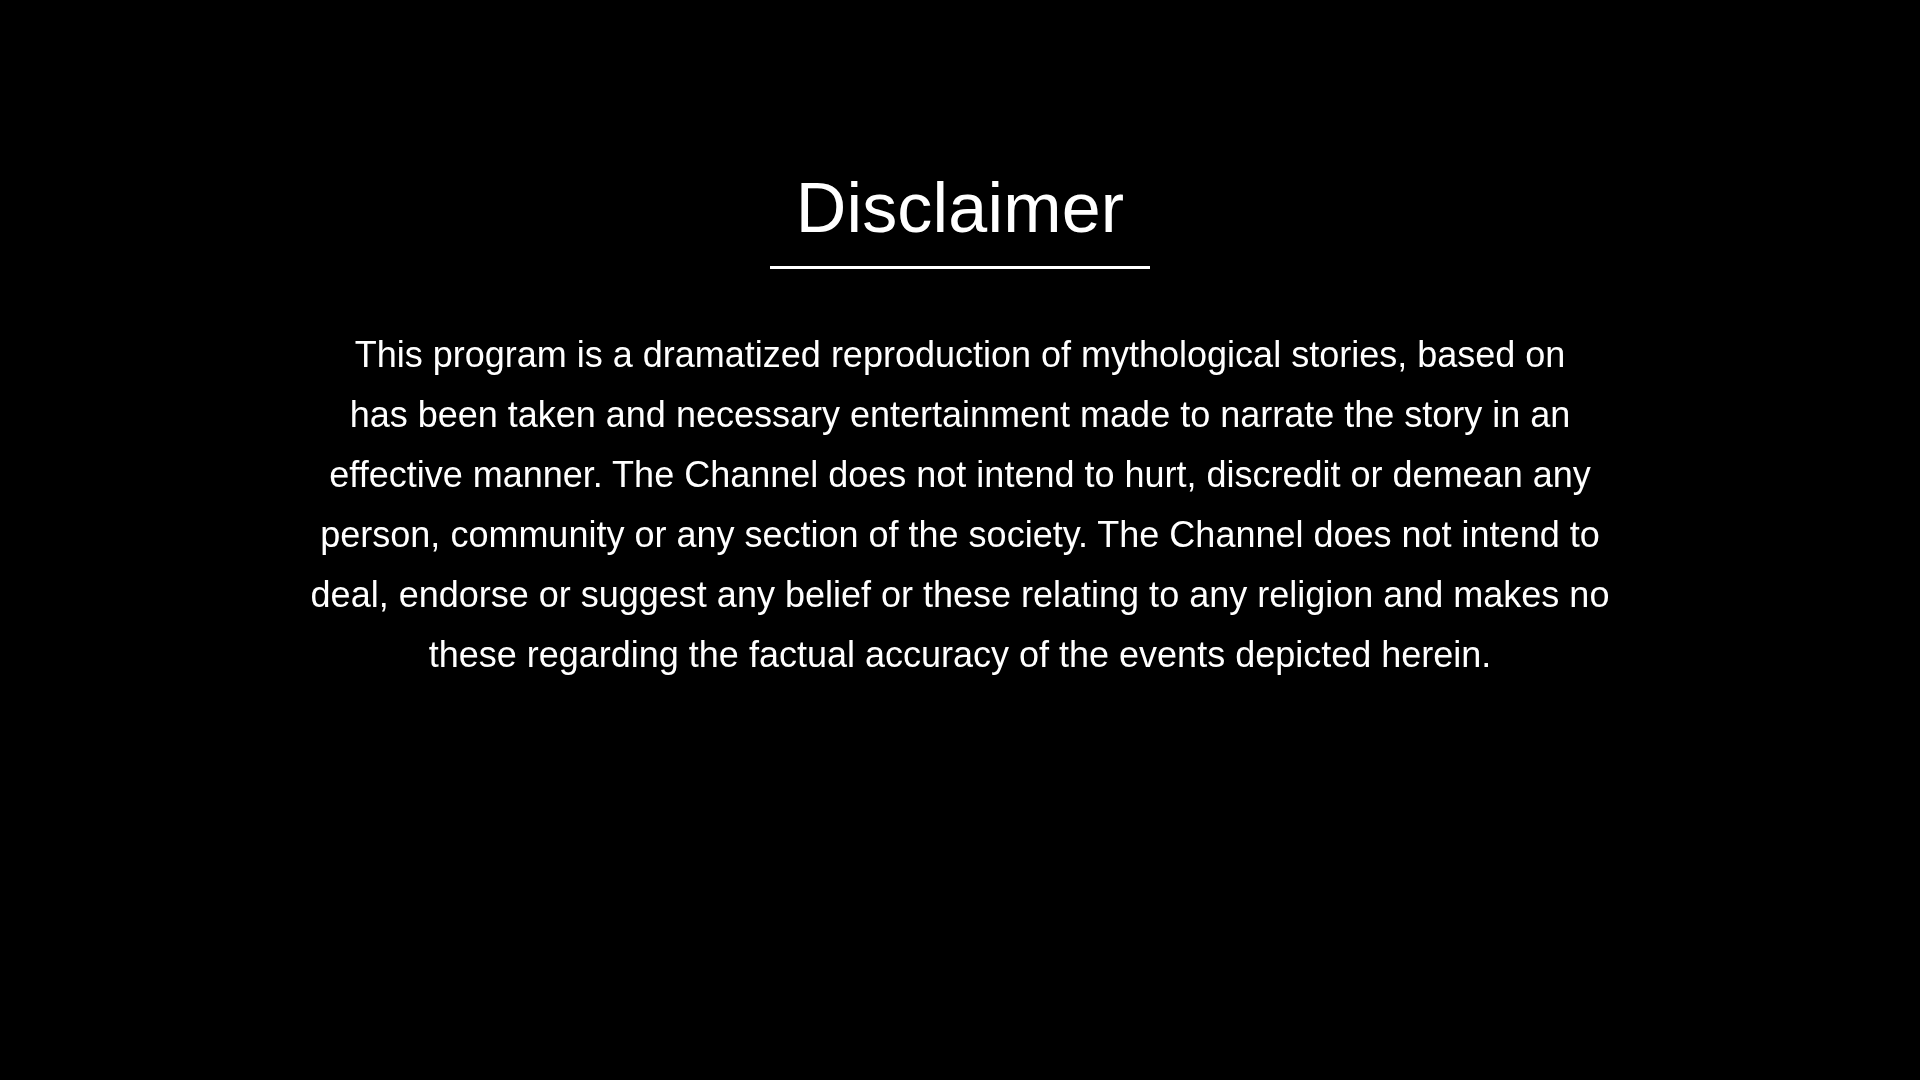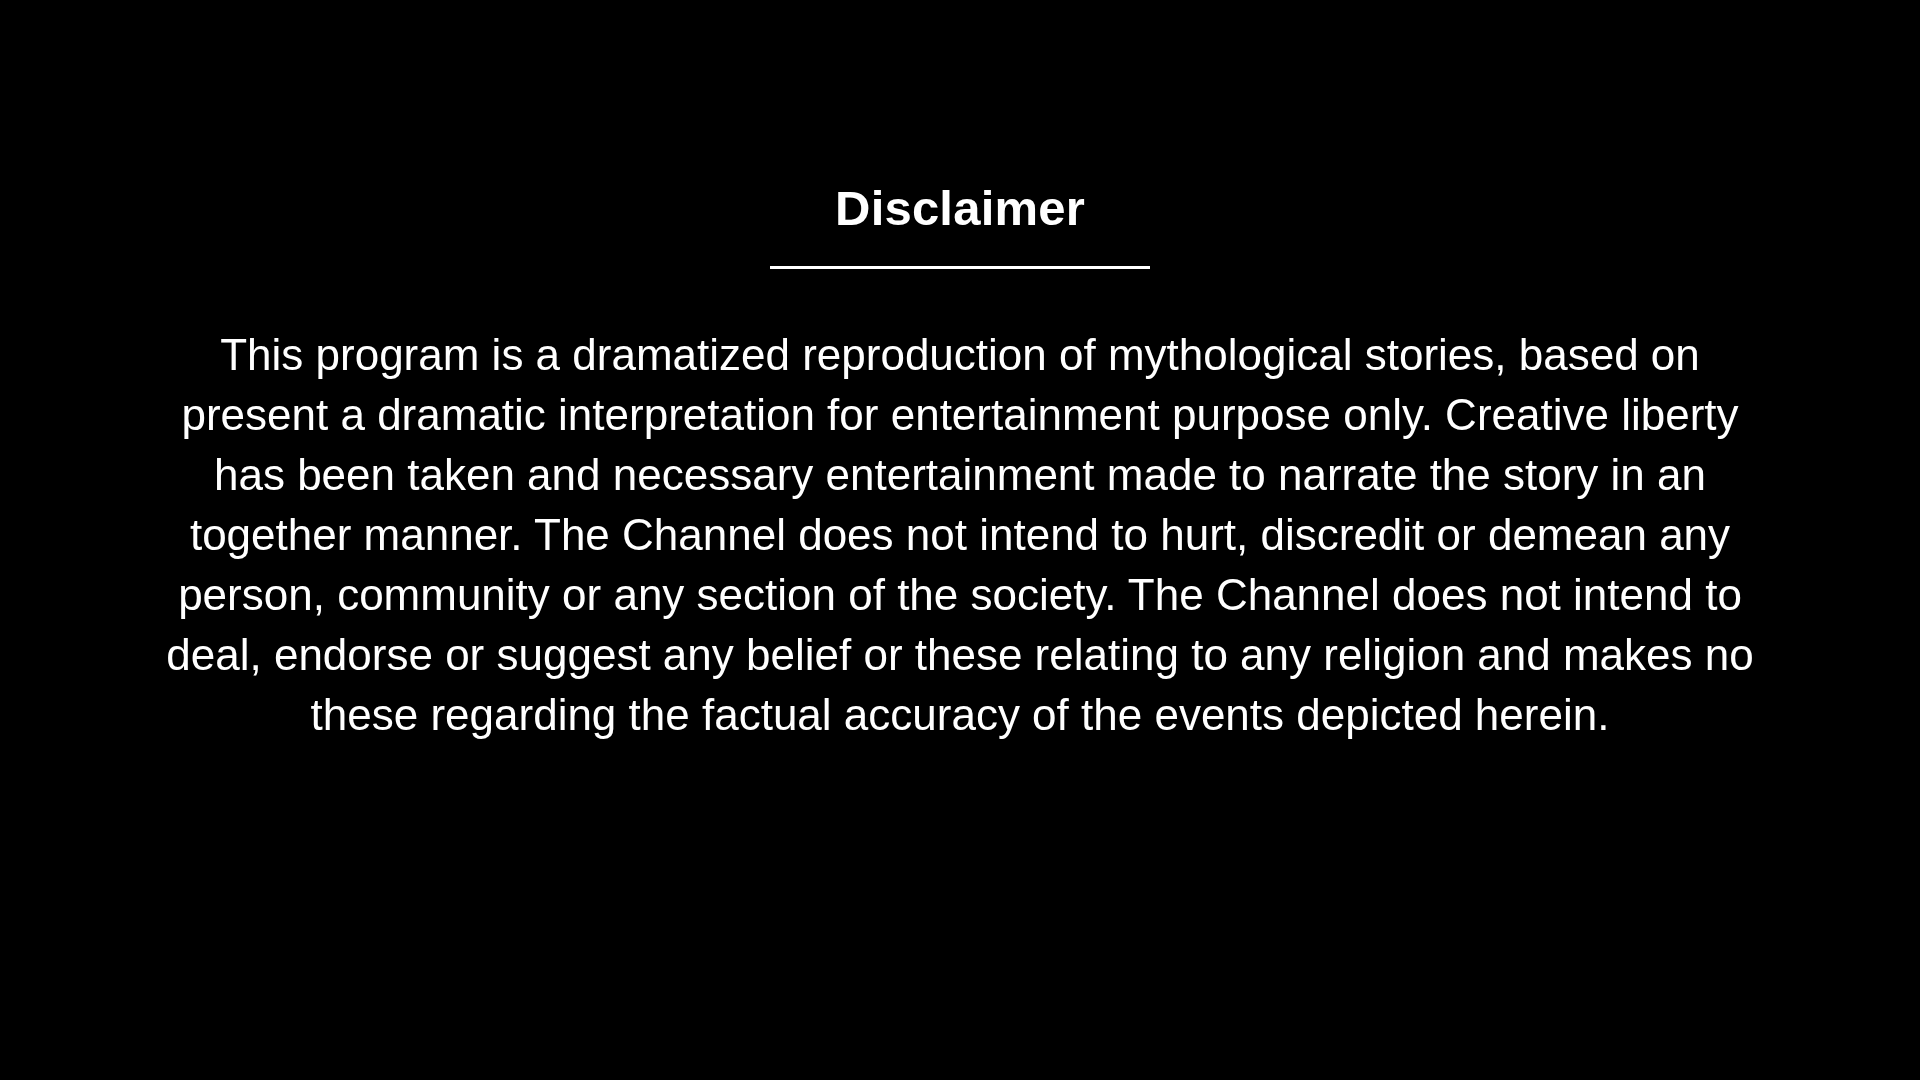--- a/index.html
+++ b/index.html
@@ -28,23 +28,23 @@
   .title-block {
     position: absolute;
     left: 0;
     top: 172px;
     width: 1920px;
     text-align: center;
   }
 
   .slide-title {
     display: block;
-    font-size: 49px;
+    font-size: 70px;
     line-height: 72px;
-    font-weight: 700;
+    font-weight: 400;
     color: #ffffff;
     letter-spacing: 0.2px;
     margin: 0;
     padding: 0;
   }
 
   .title-rule {
     display: block;
     width: 380px;
     height: 3px;
@@ -58,41 +58,40 @@
     position: absolute;
     left: 50%;
     transform: translateX(-50%);
     top: 325px;
     width: 1600px;
     text-align: center;
   }
 
   .body-line {
     display: block;
-    font-size: 44px;
+    font-size: 36px;
     line-height: 60px;
     font-weight: 400;
     color: #ffffff;
     white-space: nowrap;
     letter-spacing: 0px;
   }
 </style>
 </head>
 <body>
 
 <div class="slide">
 
   <div class="title-block">
     <h1 class="slide-title">Disclaimer</h1>
     <hr class="title-rule">
   </div>
 
   <div class="body-block">
     <span class="body-line">This program is a dramatized reproduction of mythological stories, based on</span>
-    <span class="body-line">present a dramatic interpretation for entertainment purpose only. Creative liberty</span>
     <span class="body-line">has been taken and necessary entertainment made to narrate the story in an</span>
-    <span class="body-line">together manner. The Channel does not intend to hurt, discredit or demean any</span>
+    <span class="body-line">effective manner. The Channel does not intend to hurt, discredit or demean any</span>
     <span class="body-line">person, community or any section of the society. The Channel does not intend to</span>
     <span class="body-line">deal, endorse or suggest any belief or these relating to any religion and makes no</span>
     <span class="body-line">these regarding the factual accuracy of the events depicted herein.</span>
   </div>
 
 </div>
 
 </body></html>

